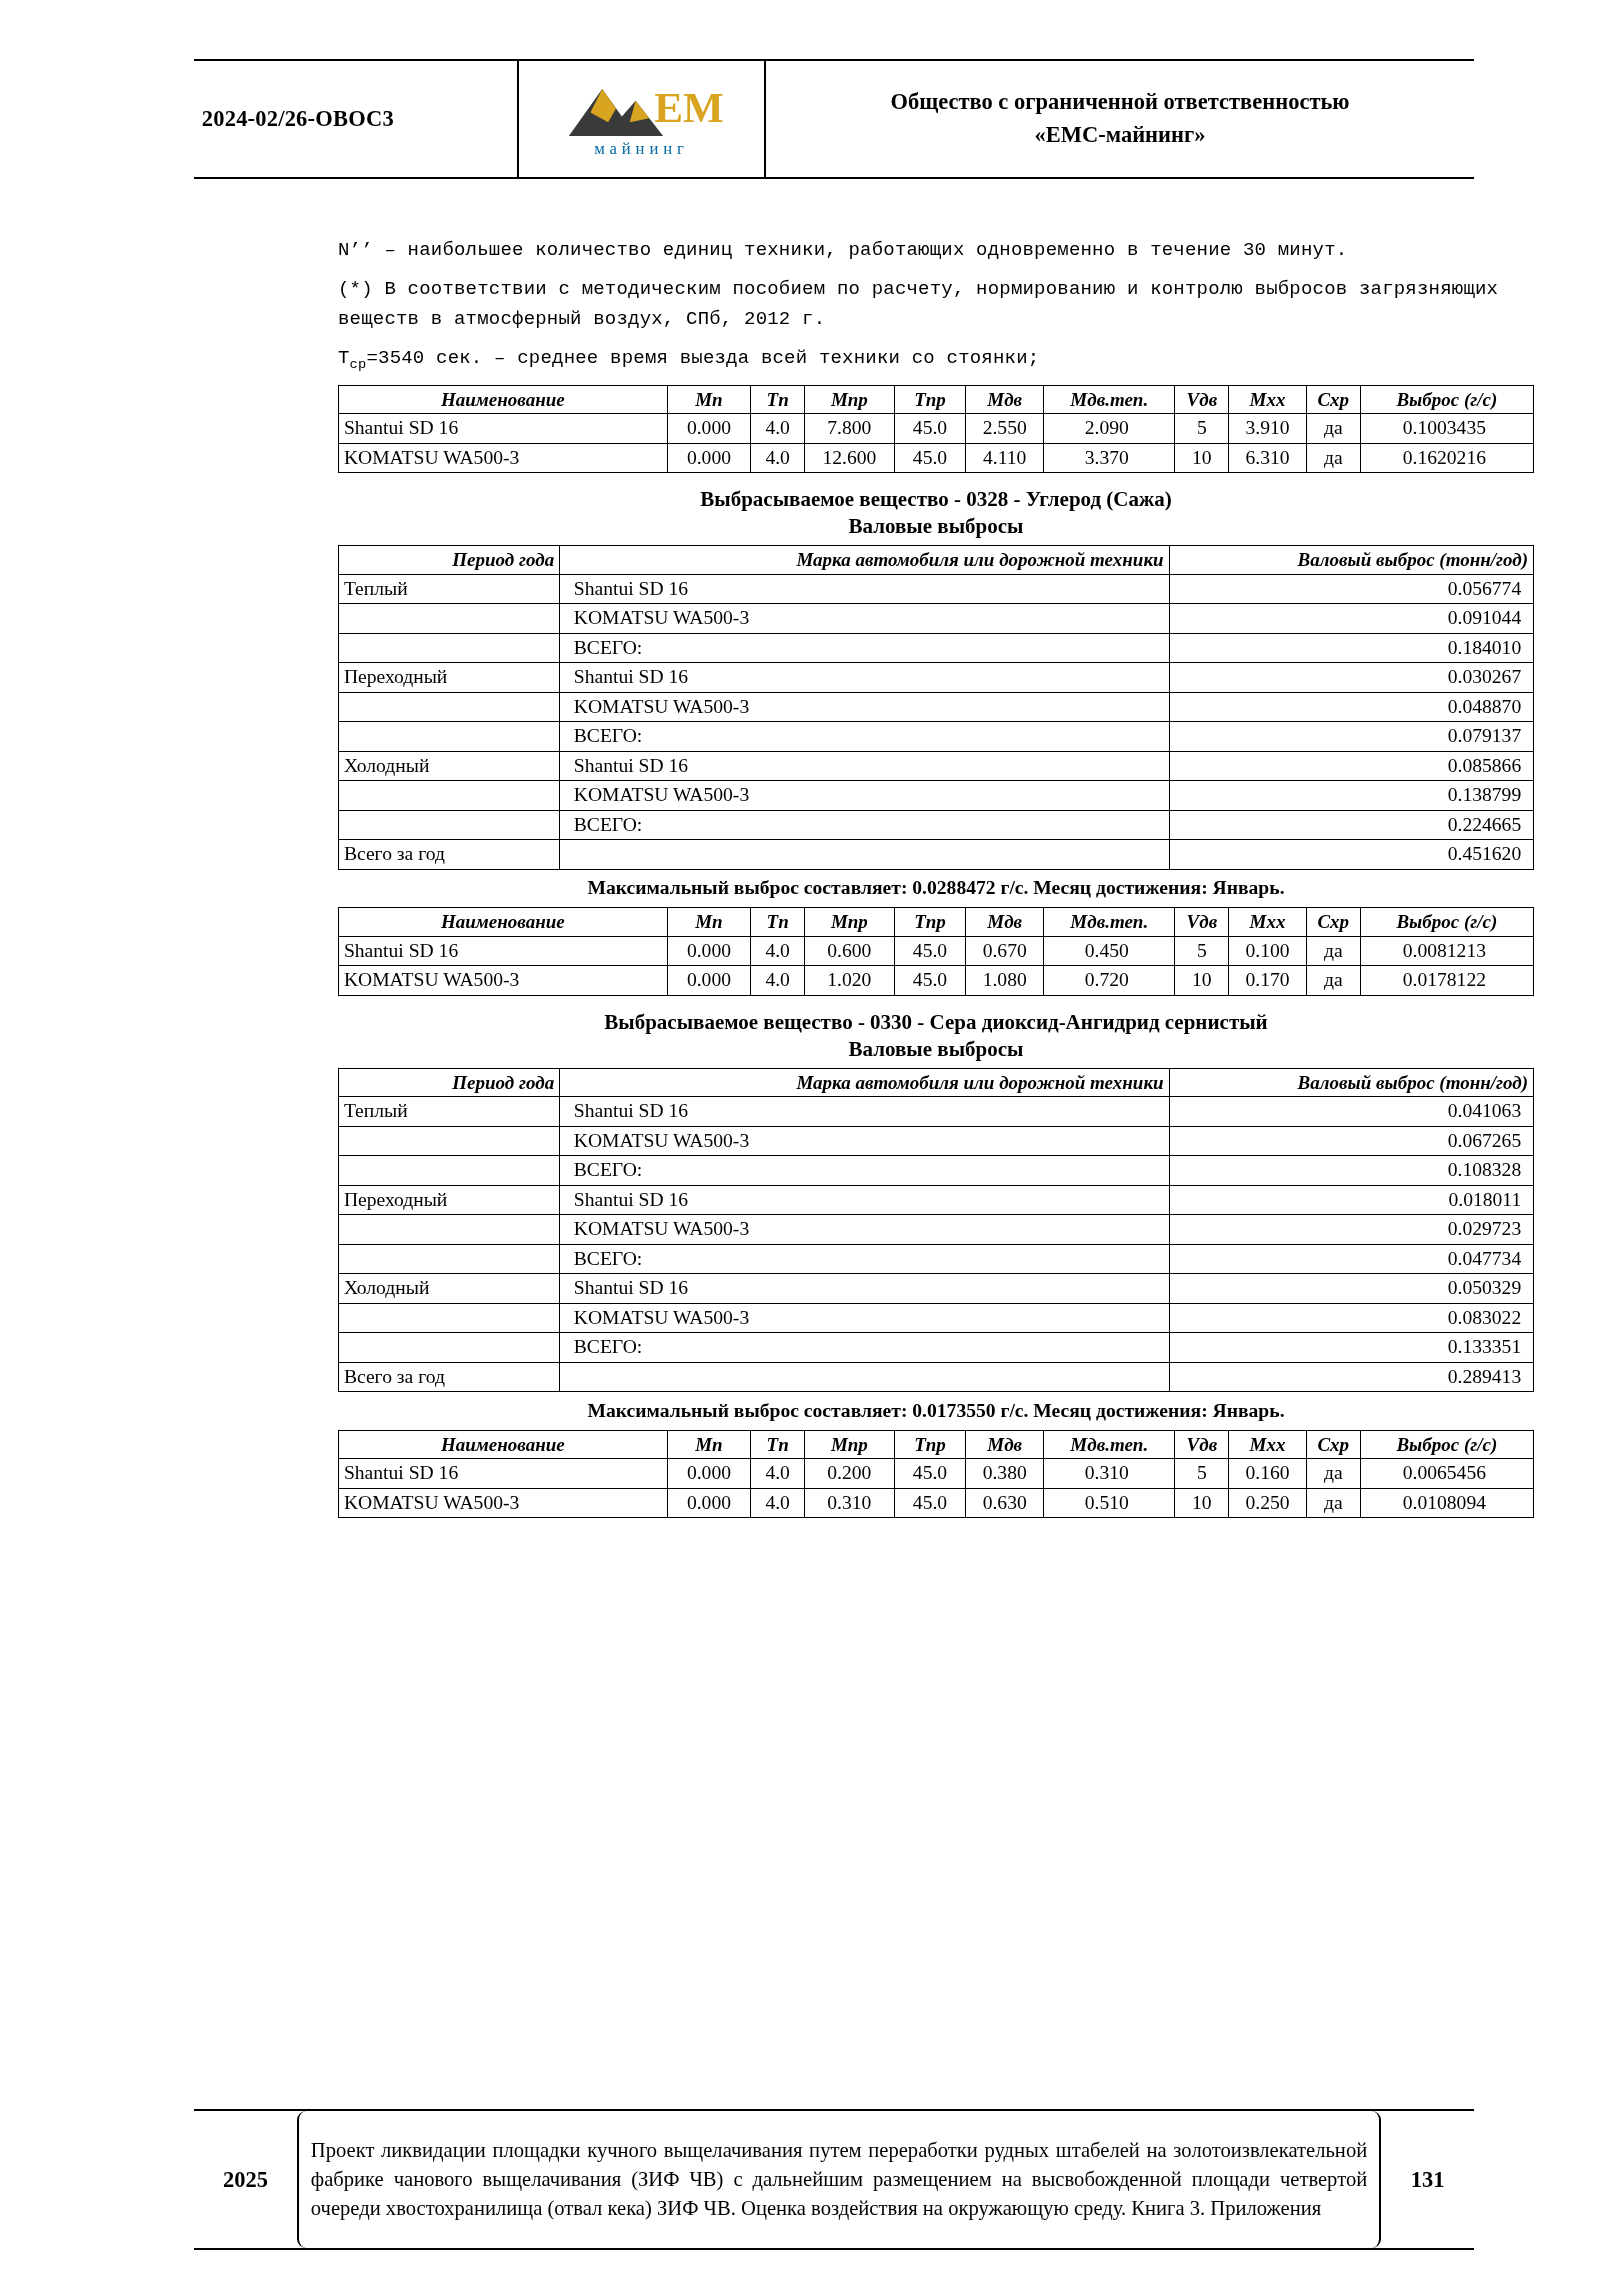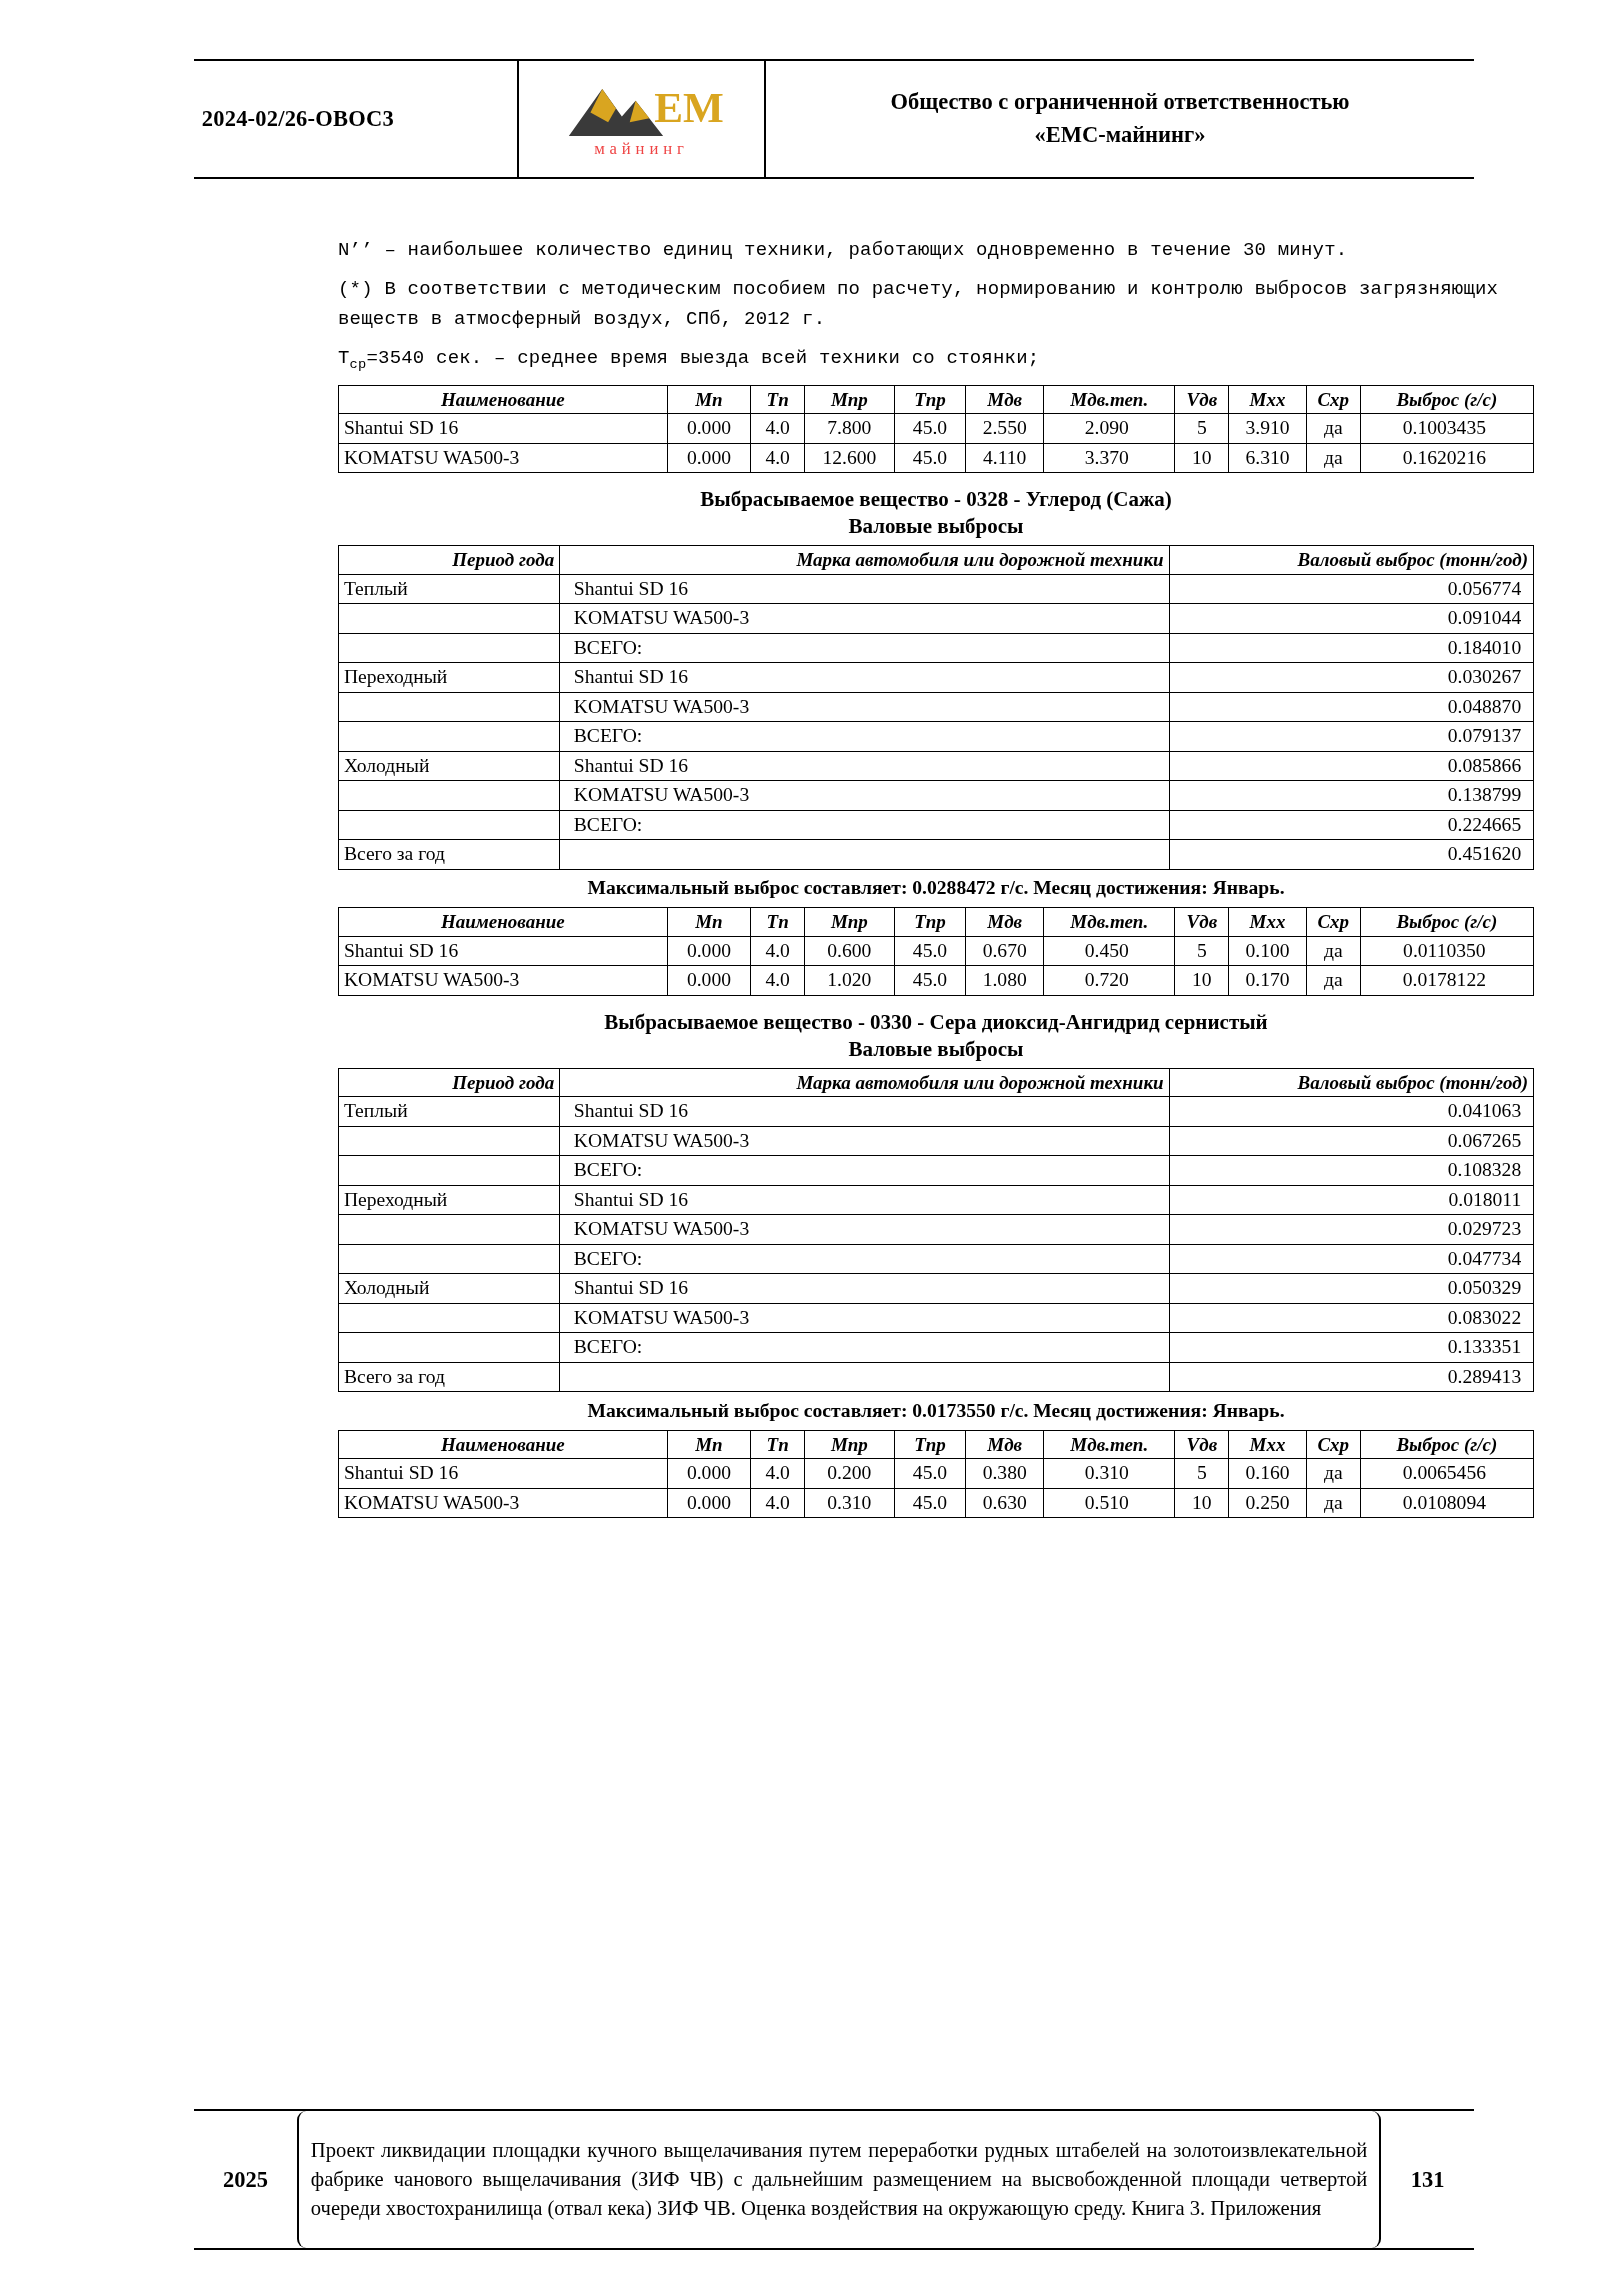--- a/index.html
+++ b/index.html
@@ -51,21 +51,21 @@
     display: flex;
     flex-direction: column;
     align-items: center;
     justify-content: center;
   }
   .logo-svg { display:block; }
   .logo-word {
     font-family: "Liberation Serif", serif;
     font-size: 16.7px;
     letter-spacing: 4.9px;
-    color: #ef4444;
+    color: #0369a1;
     margin-top: -5.9px;
   }
   .header-right {
     flex: 1;
     display: flex;
     flex-direction: column;
     align-items: center;
     justify-content: center;
     font-weight: bold;
     font-size: 22.5px;
@@ -392,21 +392,21 @@
           <td class="name">Shantui SD 16</td>
           <td>0.000</td>
           <td>4.0</td>
           <td>0.600</td>
           <td>45.0</td>
           <td>0.670</td>
           <td class="num-right">0.450</td>
           <td>5</td>
           <td>0.100</td>
           <td>да</td>
-          <td class="num-right">0.0110350</td>
+          <td class="num-right">0.0081213</td>
         </tr>
         <tr>
           <td class="name">KOMATSU WA500-3</td>
           <td>0.000</td>
           <td>4.0</td>
           <td>1.020</td>
           <td>45.0</td>
           <td>1.080</td>
           <td class="num-right">0.720</td>
           <td>10</td>

